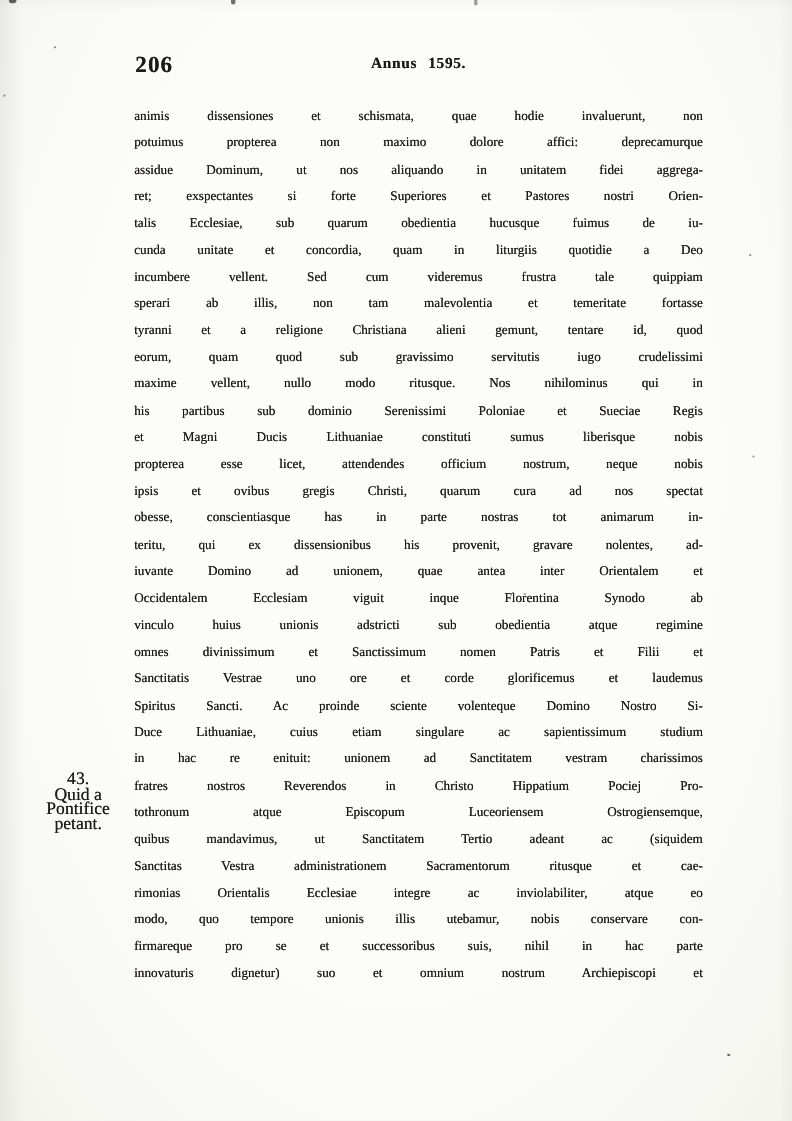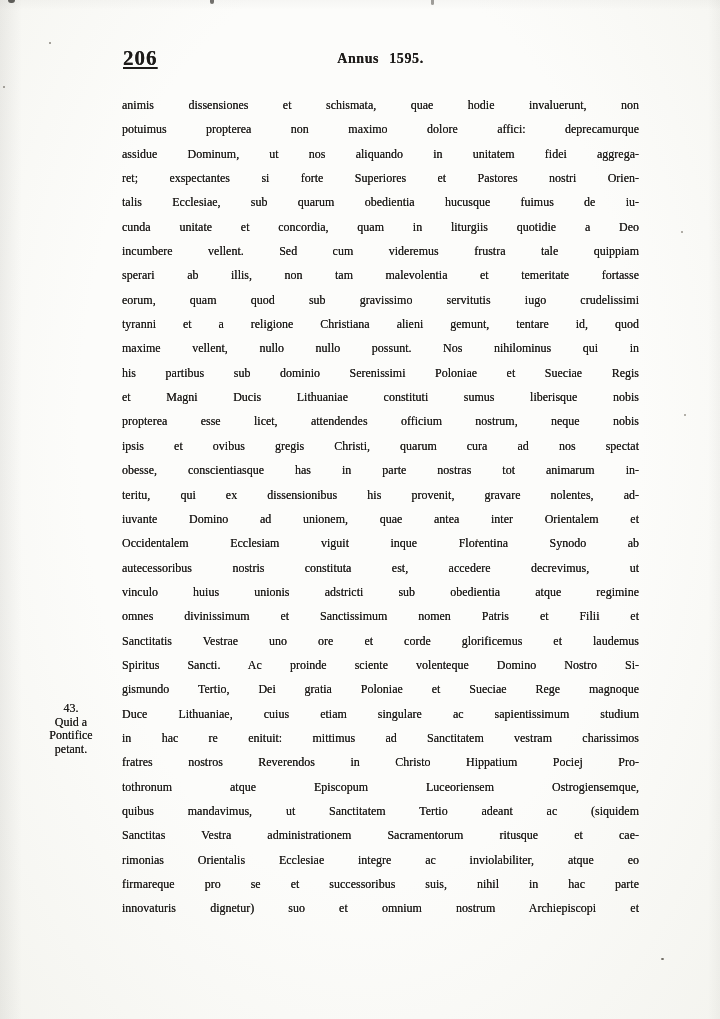--- a/index.html
+++ b/index.html
@@ -23,21 +23,20 @@
 
   
   .page-number {
     position: absolute;
     left: 123px;
     top: 46px;
     font-size: 21px;
     font-weight: 700;
     letter-spacing: 1px;
     text-shadow: 0 0 0.5px rgba(25,22,20,0.85);
-    text-decoration: underline;
   }
   .running-head {
     position: absolute;
     left: 122px;
     top: 51px;
     width: 517px;
     text-align: center;
     font-size: 14px;
     font-weight: 700;
     letter-spacing: 0.6px;
@@ -62,21 +61,21 @@
     white-space: normal;
   }
 
   
   .margin-note {
     position: absolute;
     left: 29px;
     top: 702px;
     width: 84px;
     text-align: center;
-    font-size: 12px;
+    font-size: 16px;
     line-height: 13.6px;
     text-shadow: 0 0 0.4px rgba(25,22,20,0.85);
   }
 
   
   .speck { position: absolute; pointer-events: none; }
   .s1 { top: 0; left: 8px;   width: 7px; height: 3px; background: #2f2d2a; border-radius: 0 0 3px 3px; opacity: .75; }
   .s2 { top: 0; left: 210px; width: 4px; height: 4px; background: #3a3833; border-radius: 0 0 50% 50%; opacity: .7; }
   .s3 { top: 0; left: 431px; width: 3px; height: 5px; background: #55524c; border-radius: 0 0 2px 2px; opacity: .55; }
   .s4 { top: 42px;  left: 49px;  width: 2px; height: 2px; background: #8a867e; border-radius: 50%; }
@@ -114,41 +113,40 @@
 
   <div class="body-text">
       <div class="line">animis dissensiones et schismata, quae hodie invaluerunt, non</div>
       <div class="line">potuimus propterea non maximo dolore affici: deprecamurque</div>
       <div class="line">assidue Dominum, ut nos aliquando in unitatem fidei aggrega-</div>
       <div class="line">ret; exspectantes si forte Superiores et Pastores nostri Orien-</div>
       <div class="line">talis Ecclesiae, sub quarum obedientia hucusque fuimus de iu-</div>
       <div class="line">cunda unitate et concordia, quam in liturgiis quotidie a Deo</div>
       <div class="line">incumbere vellent. Sed cum videremus frustra tale quippiam</div>
       <div class="line">sperari ab illis, non tam malevolentia et temeritate fortasse</div>
+      <div class="line">tyranni et a religione Christiana alieni gemunt, tentare id, quod</div>
       <div class="line">eorum, quam quod sub gravissimo servitutis iugo crudelissimi</div>
-      <div class="line">tyranni et a religione Christiana alieni gemunt, tentare id, quod</div>
-      <div class="line">maxime vellent, nullo nullo possunt. Nos nihilominus qui in</div>
+      <div class="line">maxime vellent, nullo modo ritusque. Nos nihilominus qui in</div>
       <div class="line">his partibus sub dominio Serenissimi Poloniae et Sueciae Regis</div>
       <div class="line">et Magni Ducis Lithuaniae constituti sumus liberisque nobis</div>
       <div class="line">propterea esse licet, attendendes officium nostrum, neque nobis</div>
       <div class="line">ipsis et ovibus gregis Christi, quarum cura ad nos spectat</div>
       <div class="line">obesse, conscientiasque has in parte nostras tot animarum in-</div>
       <div class="line">teritu, qui ex dissensionibus his provenit, gravare nolentes, ad-</div>
       <div class="line">iuvante Domino ad unionem, quae antea inter Orientalem et</div>
       <div class="line">Occidentalem Ecclesiam viguit inque Florentina Synodo ab</div>
-      <div class="line">autecessoribus nostris constituta est, accedere decrevimus, ut</div>
       <div class="line">vinculo huius unionis adstricti sub obedientia atque regimine</div>
       <div class="line">omnes divinissimum et Sanctissimum nomen Patris et Filii et</div>
       <div class="line">Sanctitatis Vestrae uno ore et corde glorificemus et laudemus</div>
       <div class="line">Spiritus Sancti. Ac proinde sciente volenteque Domino Nostro Si-</div>
-      <div class="line">gismundo Tertio, Dei gratia Poloniae et Sueciae Rege magnoque</div>
       <div class="line">Duce Lithuaniae, cuius etiam singulare ac sapientissimum studium</div>
-      <div class="line">in hac re enituit: mittimus ad Sanctitatem vestram charissimos</div>
+      <div class="line">in hac re enituit: unionem ad Sanctitatem vestram charissimos</div>
       <div class="line">fratres nostros Reverendos in Christo Hippatium Pociej Pro-</div>
       <div class="line">tothronum atque Episcopum Luceoriensem Ostrogiensemque,</div>
       <div class="line">quibus mandavimus, ut Sanctitatem Tertio adeant ac (siquidem</div>
       <div class="line">Sanctitas Vestra administrationem Sacramentorum ritusque et cae-</div>
       <div class="line">rimonias Orientalis Ecclesiae integre ac inviolabiliter, atque eo</div>
+      <div class="line">modo, quo tempore unionis illis utebamur, nobis conservare con-</div>
       <div class="line">firmareque pro se et successoribus suis, nihil in hac parte</div>
       <div class="line">innovaturis dignetur) suo et omnium nostrum Archiepiscopi et</div>
     </div>
 
 </div>
 
 </body></html>

